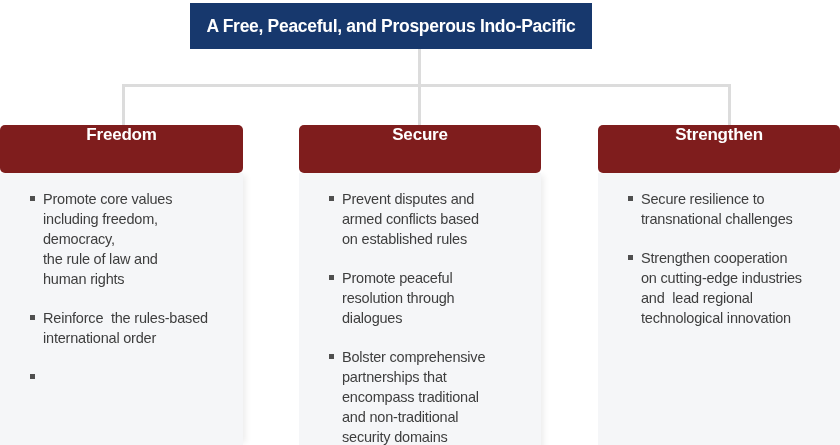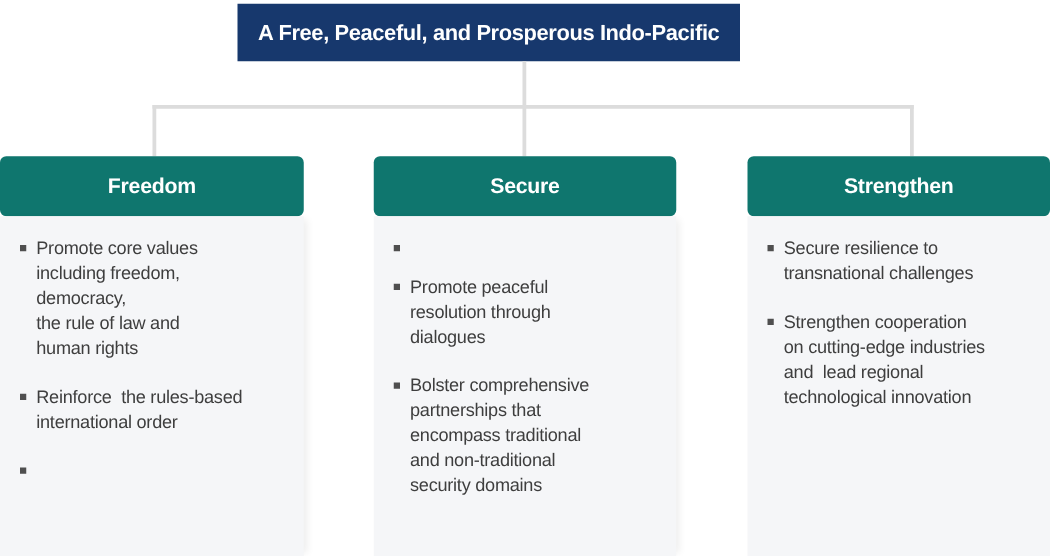--- a/index.html
+++ b/index.html
@@ -36,36 +36,36 @@
   .conn-v-right  { left: 728px; top: 84px; width: 3px; height: 41px; }
 
   
   .column { position: absolute; top: 125px; height: 320px; display: flex; flex-direction: column; }
   .col-freedom    { left: 0;     width: 243px; }
   .col-peace      { left: 299px; width: 242px; }
   .col-prosperity { left: 598px; width: 242px; }
 
   .col-header {
     height: 48px; flex: 0 0 48px;
-    background: #0f766e;
+    background: #7f1d1d;
     border-radius: 5px;
-    display: flex; align-items: center; justify-content: center;
+    display: flex; justify-content: center;
   }
   .col-header span {
     color: #ffffff;
     font-size: 17px;
     font-weight: bold;
     letter-spacing: -0.2px;
   }
 
   .col-card {
     flex: 1 1 auto;
     background: #f5f6f8;
     box-shadow: 5px 0 6px -2px rgba(0,0,0,0.07);
-    padding: 16px 8px 10px 16px;
+    padding: 16px 8px 10px 30px;
     box-sizing: border-box;
   }
 
   .bullet { display: flex; align-items: flex-start; margin-bottom: 19px; }
   .bullet:last-child { margin-bottom: 0; }
   .marker {
     flex: 0 0 auto;
     width: 5px; height: 5px;
     background: #4f4f4f;
     margin: 7px 8px 0 0;
@@ -116,20 +116,23 @@
     </div>
   </div>
 
   <div class="column col-peace">
     <div class="col-header">
       <span>Secure</span>
     </div>
     <div class="col-card">
       <div class="bullet">
         <span class="marker"></span>
+        <span class="bullet-text">Prevent disputes and
+armed conflicts based
+on established rules</span>
       </div>
       <div class="bullet">
         <span class="marker"></span>
         <span class="bullet-text">Promote peaceful
 resolution through
 dialogues</span>
       </div>
       <div class="bullet">
         <span class="marker"></span>
         <span class="bullet-text">Bolster comprehensive

